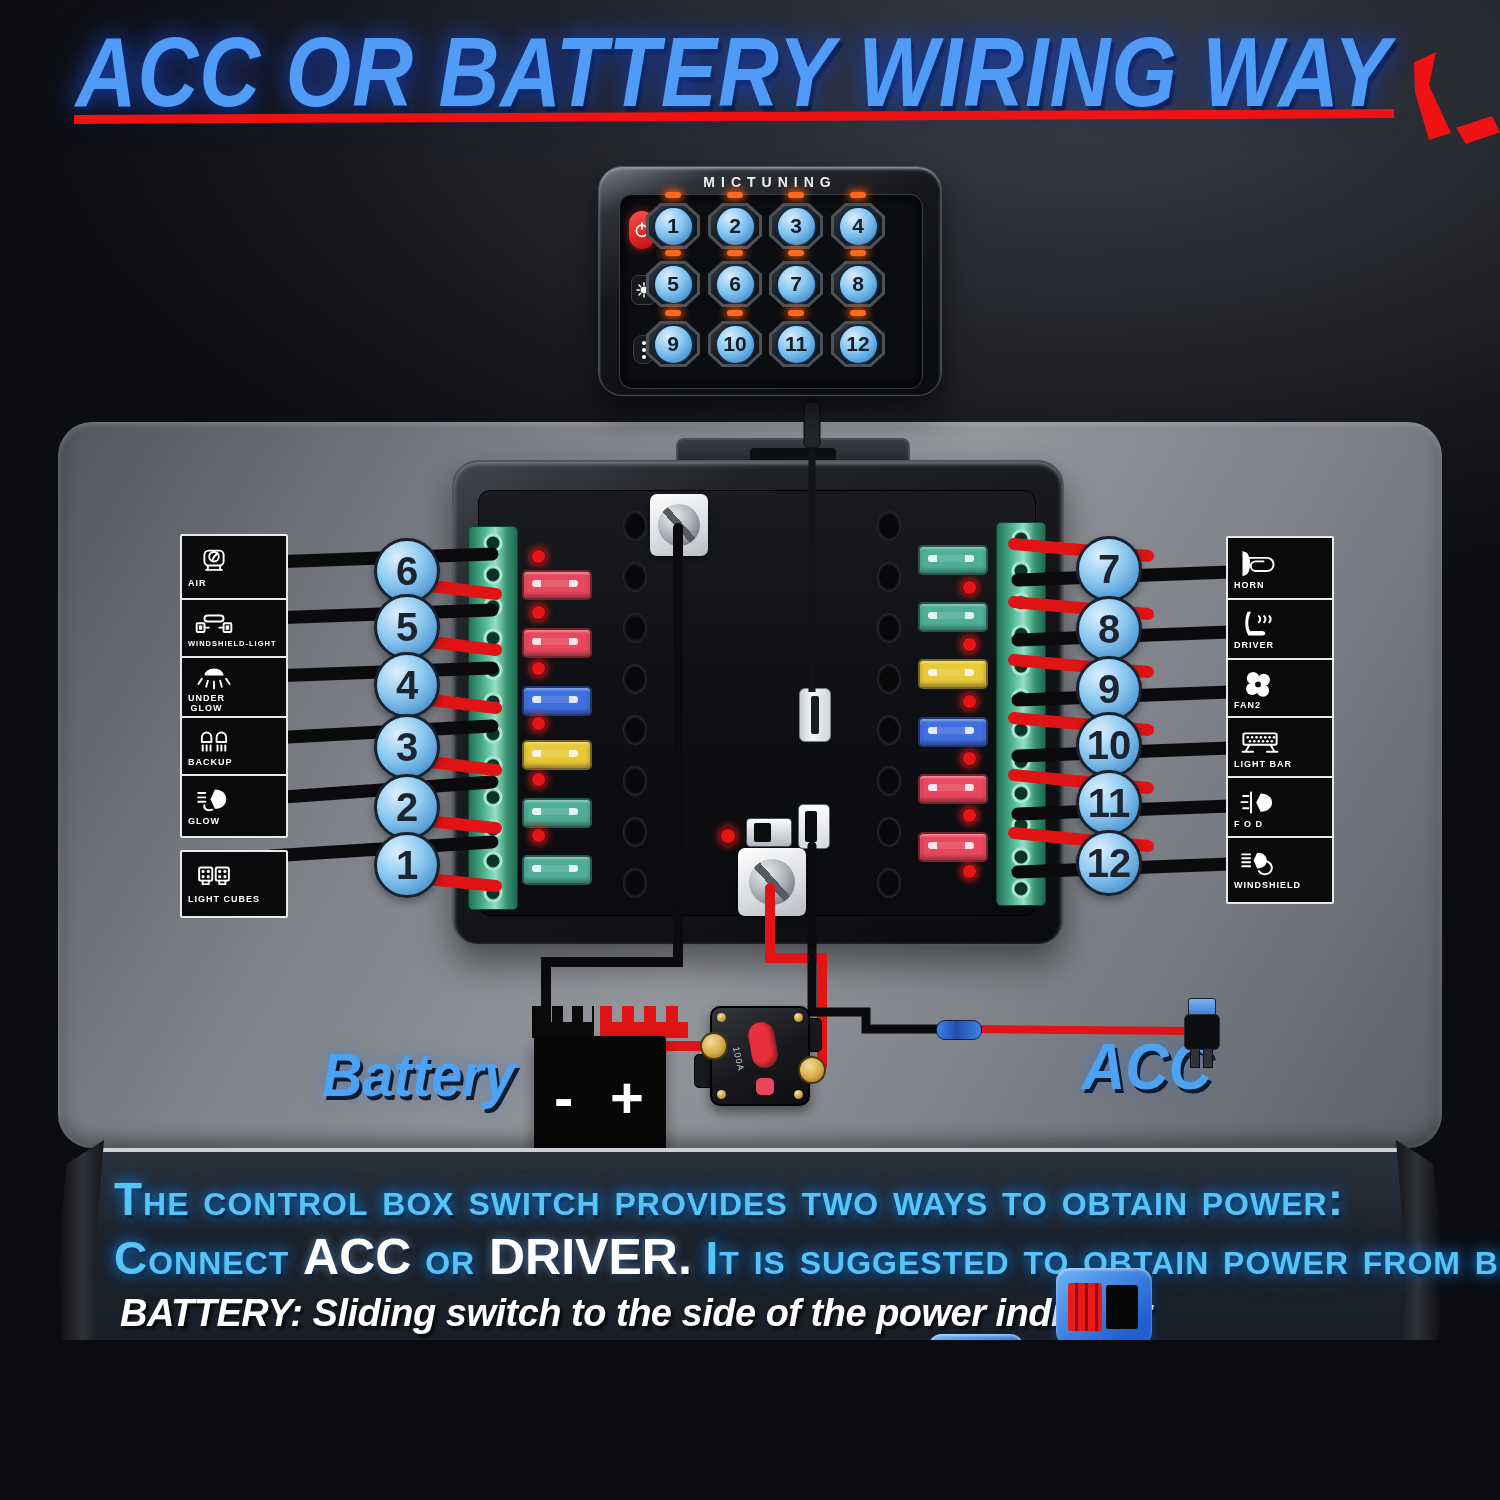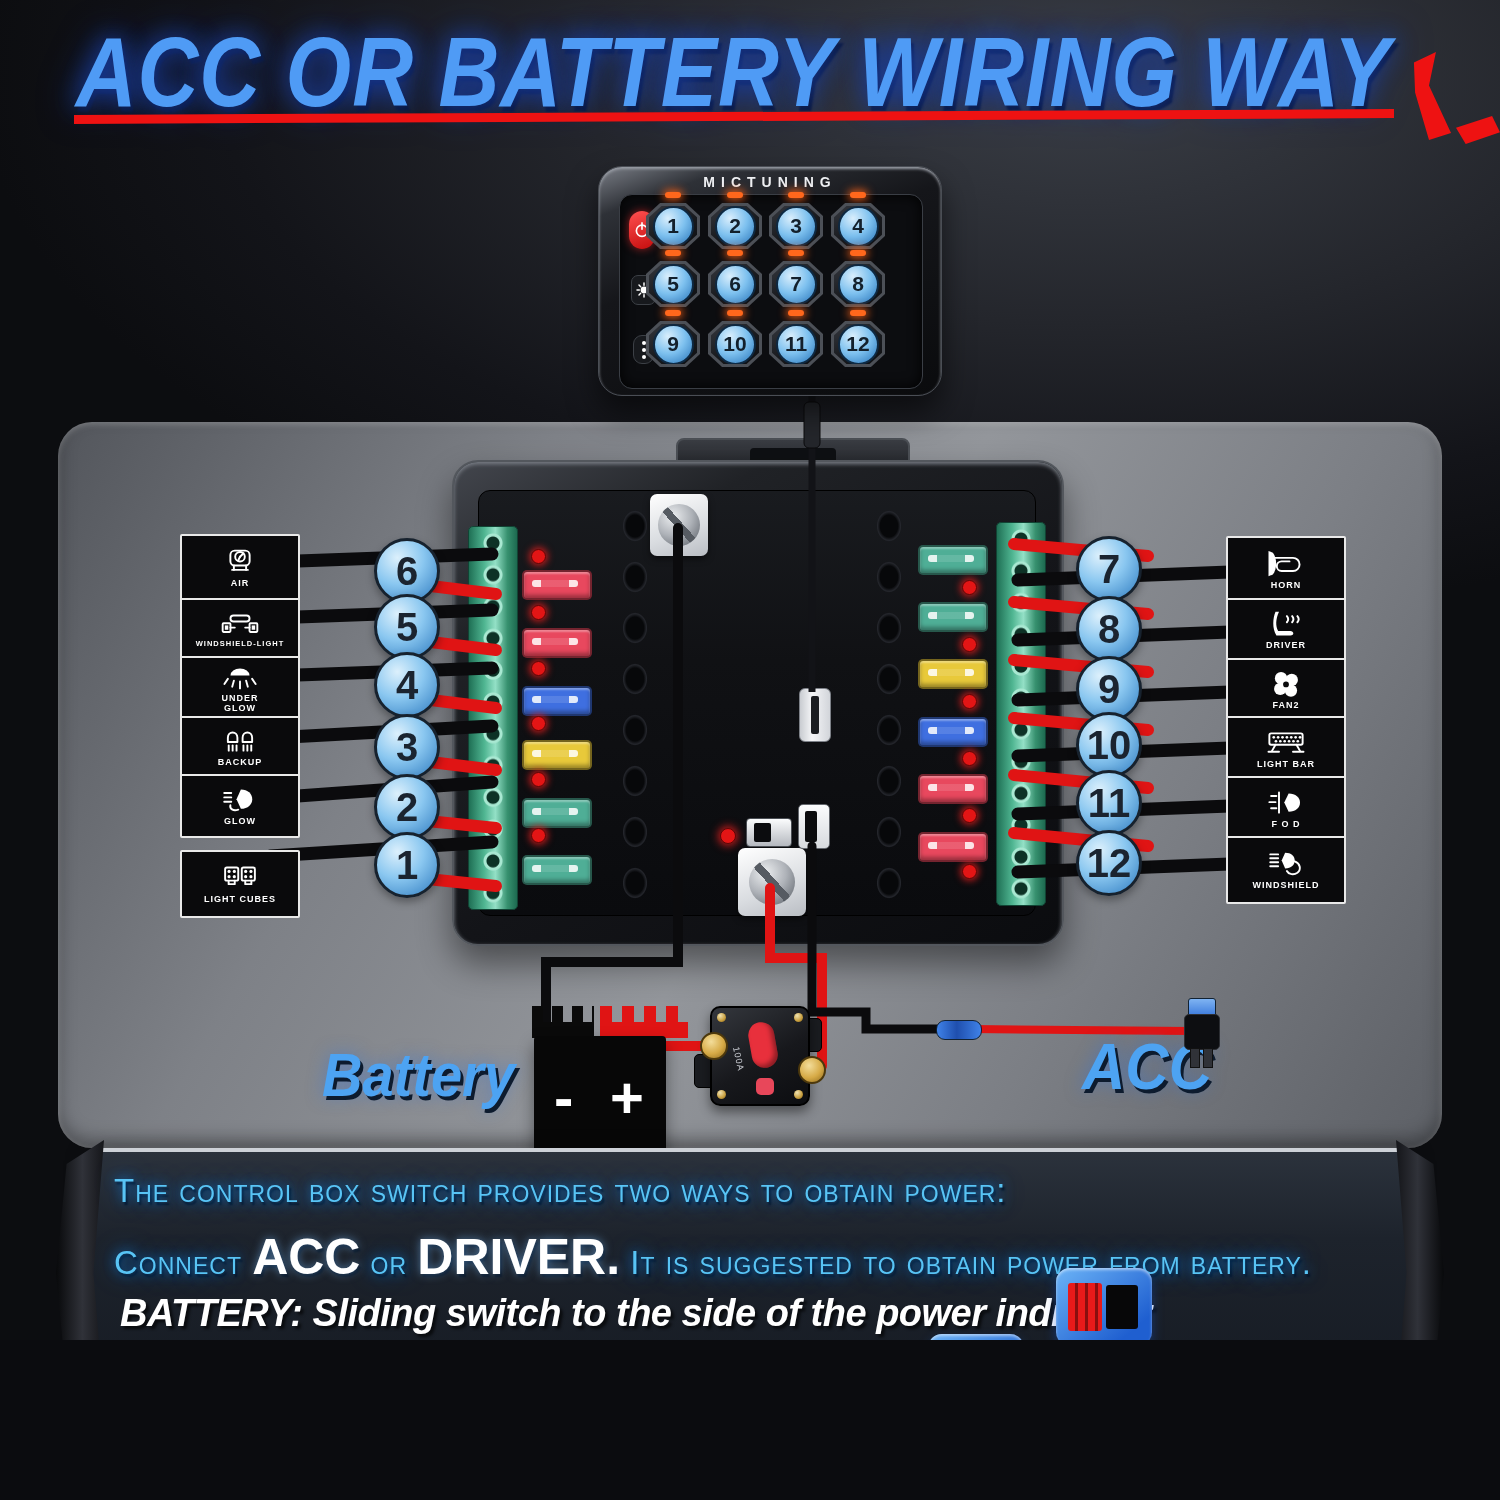--- a/index.html
+++ b/index.html
@@ -95,21 +95,21 @@
   .panel-plug .pslot{position:absolute;left:11px;top:7px;width:8px;height:38px;background:#1a1c20;border-radius:2px;}
 
   
   .ncirc{position:absolute;width:60px;height:60px;border-radius:50%;
     background:radial-gradient(circle at 34% 28%, #dcf0fc, #8ac7f0 45%, #3e88c8 90%);
     border:3px solid #17222e;display:flex;align-items:center;justify-content:center;
     font-size:40px;font-weight:800;color:#1b2430;box-shadow:0 4px 8px rgba(0,0,0,.35);}
 
   
   .lbox{position:absolute;width:92px;background:#0a0a0c;border:2px solid #e9e9e9;border-radius:2px;
-    display:flex;flex-direction:column;align-items:center;justify-content:center;gap:2px;padding:3px 12px;}
+    display:flex;flex-direction:column;align-items:flex-start;justify-content:center;gap:2px;padding:3px 6px;}
   .lbox .cap{color:#fff;font-size:9px;font-weight:700;letter-spacing:1px;text-align:center;line-height:1.15;white-space:pre-line;}
   .lbox svg{display:block;}
 
   
   .battery-body{left:534px;top:1036px;width:132px;height:122px;background:#070707;border-radius:4px;
     box-shadow:0 8px 16px rgba(0,0,0,.4);}
   .battery-body .bsym{position:absolute;color:#fff;font-weight:700;}
   .comb{position:absolute;height:32px;}
   .comb .teeth{position:absolute;left:0;top:0;width:100%;height:18px;}
   .comb .base{position:absolute;left:0;top:16px;width:100%;height:16px;}
@@ -141,21 +141,21 @@
   
   .banner-body{left:92px;top:1148px;width:1316px;height:248px;border-radius:6px;
     background:linear-gradient(180deg,#2b323c,#1d232c 35%,#161b23);
     border-top:4px solid #cdd1d7;border-bottom:4px solid #aeb3ba;
     box-shadow:0 10px 24px rgba(0,0,0,.5);}
   .cap-l,.cap-r{top:1140px;width:48px;height:266px;background:linear-gradient(90deg,#08090b,#303239 55%,#15161a);}
   .cap-l{left:56px;clip-path:polygon(100% 0,22% 9%,0 50%,22% 91%,100% 100%,78% 50%);}
   .cap-r{left:1396px;background:linear-gradient(270deg,#08090b,#303239 55%,#15161a);
     clip-path:polygon(0 0,78% 9%,100% 50%,78% 91%,0 100%,22% 50%);}
   .info-line{position:absolute;white-space:nowrap;}
-  .cyan-sc{font-variant:small-caps;font-weight:400;font-size:33px;letter-spacing:1px;color:#58c4f5;
+  .cyan-sc{font-variant:small-caps;font-weight:700;font-size:46px;letter-spacing:1px;color:#58c4f5;
     text-shadow:0 0 12px #1470c0,0 0 22px #0d5aa8,2px 3px 2px #06101e;}
   .white-big{font-variant:normal;font-weight:800;font-size:50px;color:#ffffff;
     text-shadow:0 0 10px rgba(120,190,255,.55),2px 3px 2px #06101e;}
   .white-it{font-style:italic;font-weight:800;font-size:38px;color:#fff;letter-spacing:-.5px;
     text-shadow:3px 3px 3px rgba(0,0,0,.65);}
   .sw-icon{position:absolute;border-radius:14px;background:linear-gradient(140deg,#6cb4f7,#1f5fd0 80%);
     box-shadow:0 6px 12px rgba(20,80,200,.45), inset 0 2px 3px rgba(255,255,255,.5);}
   .sw-icon .grille{position:absolute;top:15px;width:34px;height:48px;border-radius:3px;
     background:repeating-linear-gradient(90deg,#e81a1a 0 7px,#8a0f0f 7px 10px);}
   .sw-icon .block{position:absolute;top:17px;width:32px;height:44px;background:#070708;border-radius:3px;}

